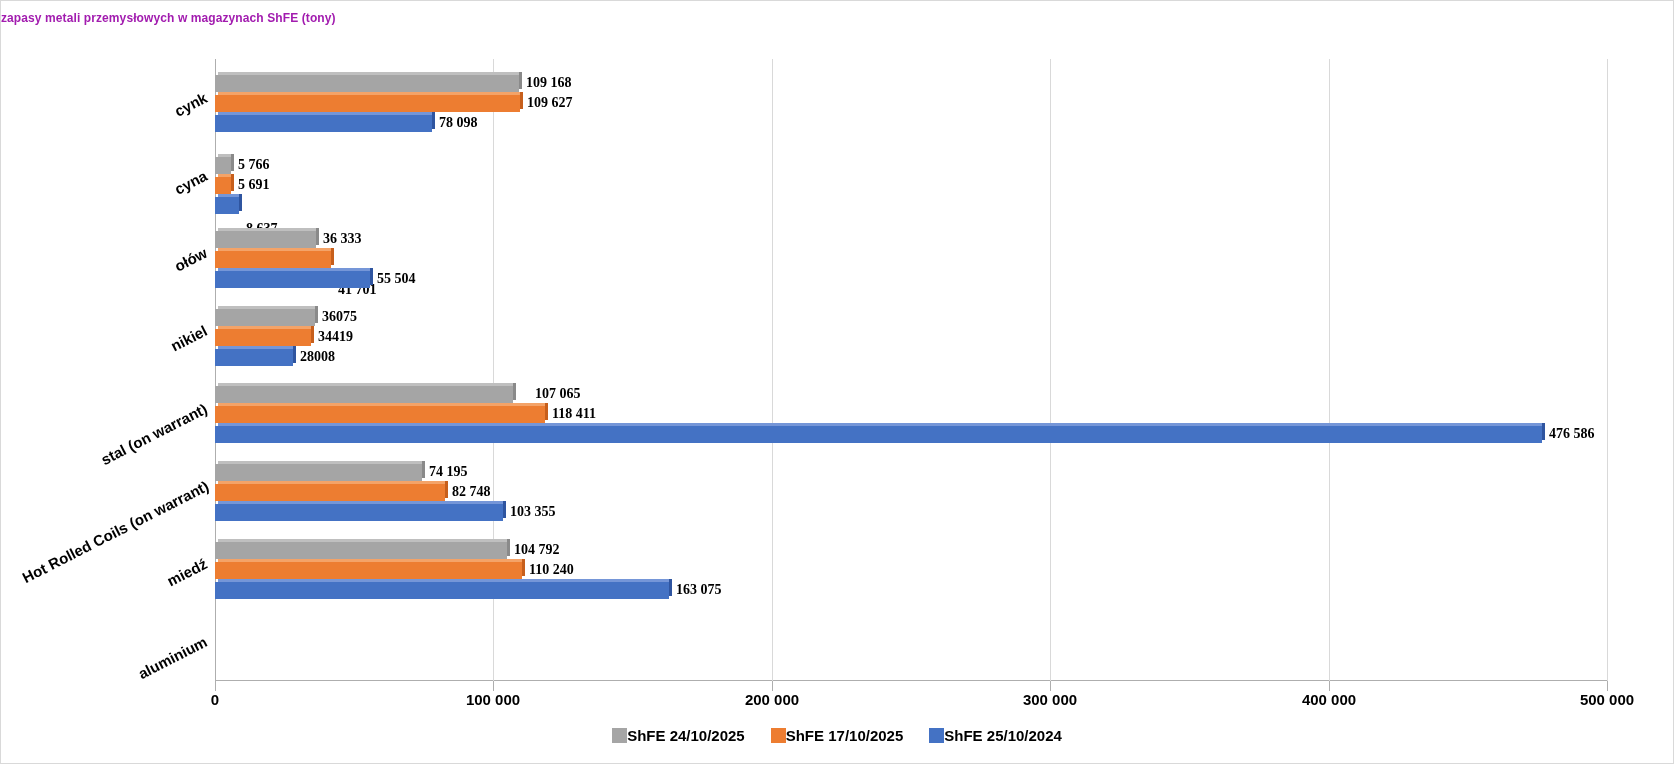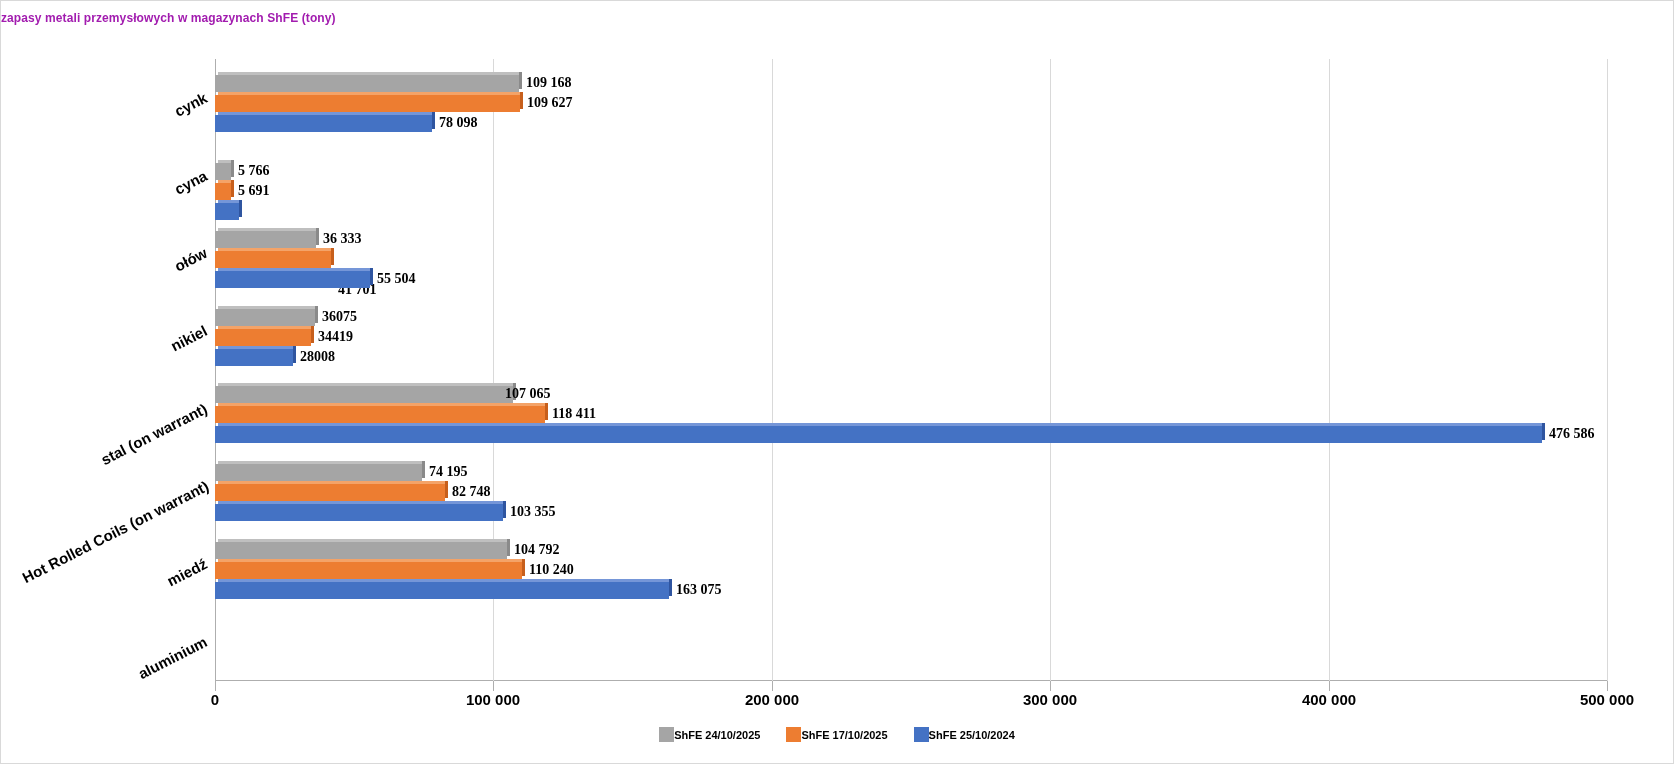--- a/index.html
+++ b/index.html
@@ -155,21 +155,21 @@
     width: 100%;
     top: 726px;
     display: flex;
     justify-content: center;
     align-items: center;
     gap: 26px;
   }
   .legend-item {
     display: flex;
     align-items: center;
-    font-size: 11px;
+    font-size: 15px;
     font-weight: bold;
     color: #000000;
   }
   .legend-swatch {
     width: 15px;
     height: 15px;
     display: inline-block;
   }
 </style>
 </head>
@@ -206,21 +206,21 @@
           <div class="body"></div>
         </div>
         <div class="bar-label" style="left: 312px; top: 35.375px;">109 627</div>
         <div class="bar s2" style="width: 217px; top: 56.375px;">
           <div class="top-edge"></div>
           <div class="right-edge"></div>
           <div class="body"></div>
         </div>
         <div class="bar-label" style="left: 224px; top: 55.375px;">78 098</div>
       </div>
-      <div class="group" style="top: 88px; height: 77.75px;">
+      <div class="group" style="top: 82px; height: 77.75px;">
         <div class="bar s0" style="width: 16px; top: 16.375px;">
           <div class="top-edge"></div>
           <div class="right-edge"></div>
           <div class="body"></div>
         </div>
         <div class="bar-label" style="left: 23px; top: 15.375px;">5 766</div>
         <div class="bar s1" style="width: 16px; top: 36.375px;">
           <div class="top-edge"></div>
           <div class="right-edge"></div>
           <div class="body"></div>
@@ -272,21 +272,21 @@
           <div class="body"></div>
         </div>
         <div class="bar-label" style="left: 85px; top: 55.375px;">28008</div>
       </div>
       <div class="group" style="top: 311px; height: 77.75px;">
         <div class="bar s0" style="width: 298px; top: 16.375px;">
           <div class="top-edge"></div>
           <div class="right-edge"></div>
           <div class="body"></div>
         </div>
-        <div class="bar-label" style="left: 290px; top: 15.375px;">107 065</div>
+        <div class="bar-label" style="left: 320px; top: 15.375px;">107 065</div>
         <div class="bar s1" style="width: 330px; top: 36.375px;">
           <div class="top-edge"></div>
           <div class="right-edge"></div>
           <div class="body"></div>
         </div>
         <div class="bar-label" style="left: 337px; top: 35.375px;">118 411</div>
         <div class="bar s2" style="width: 1327px; top: 56.375px;">
           <div class="top-edge"></div>
           <div class="right-edge"></div>
           <div class="body"></div>

